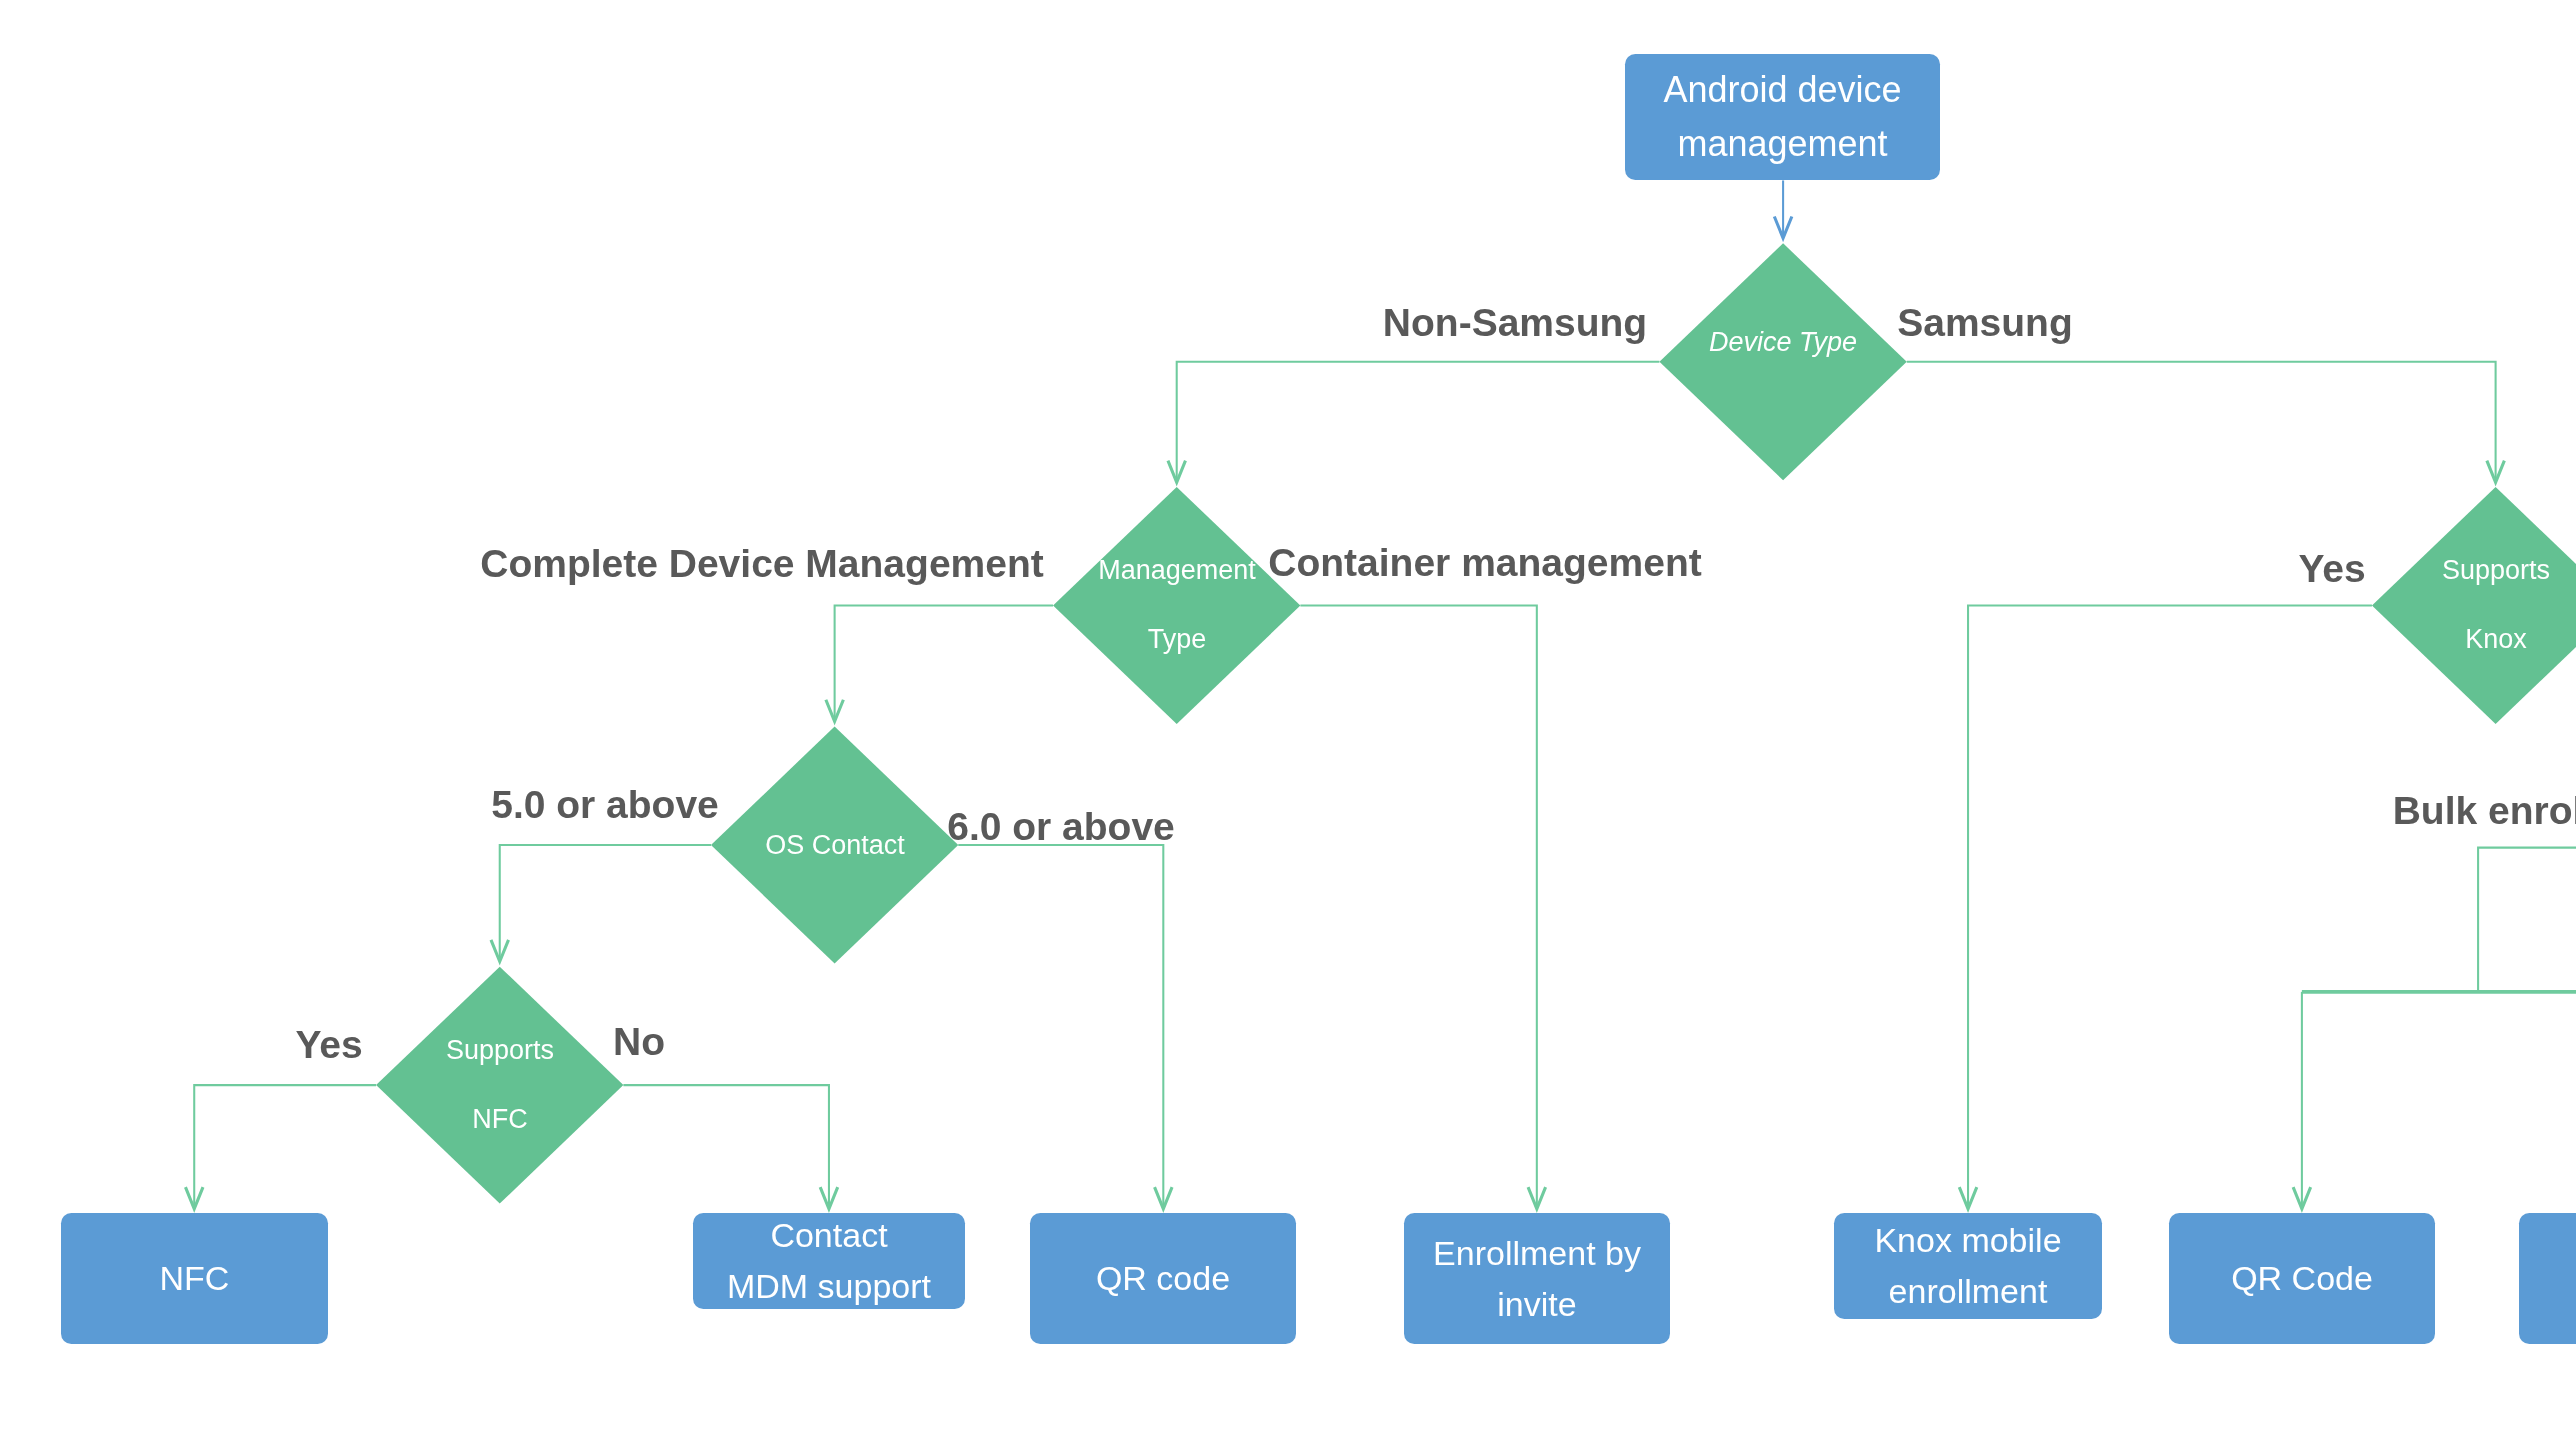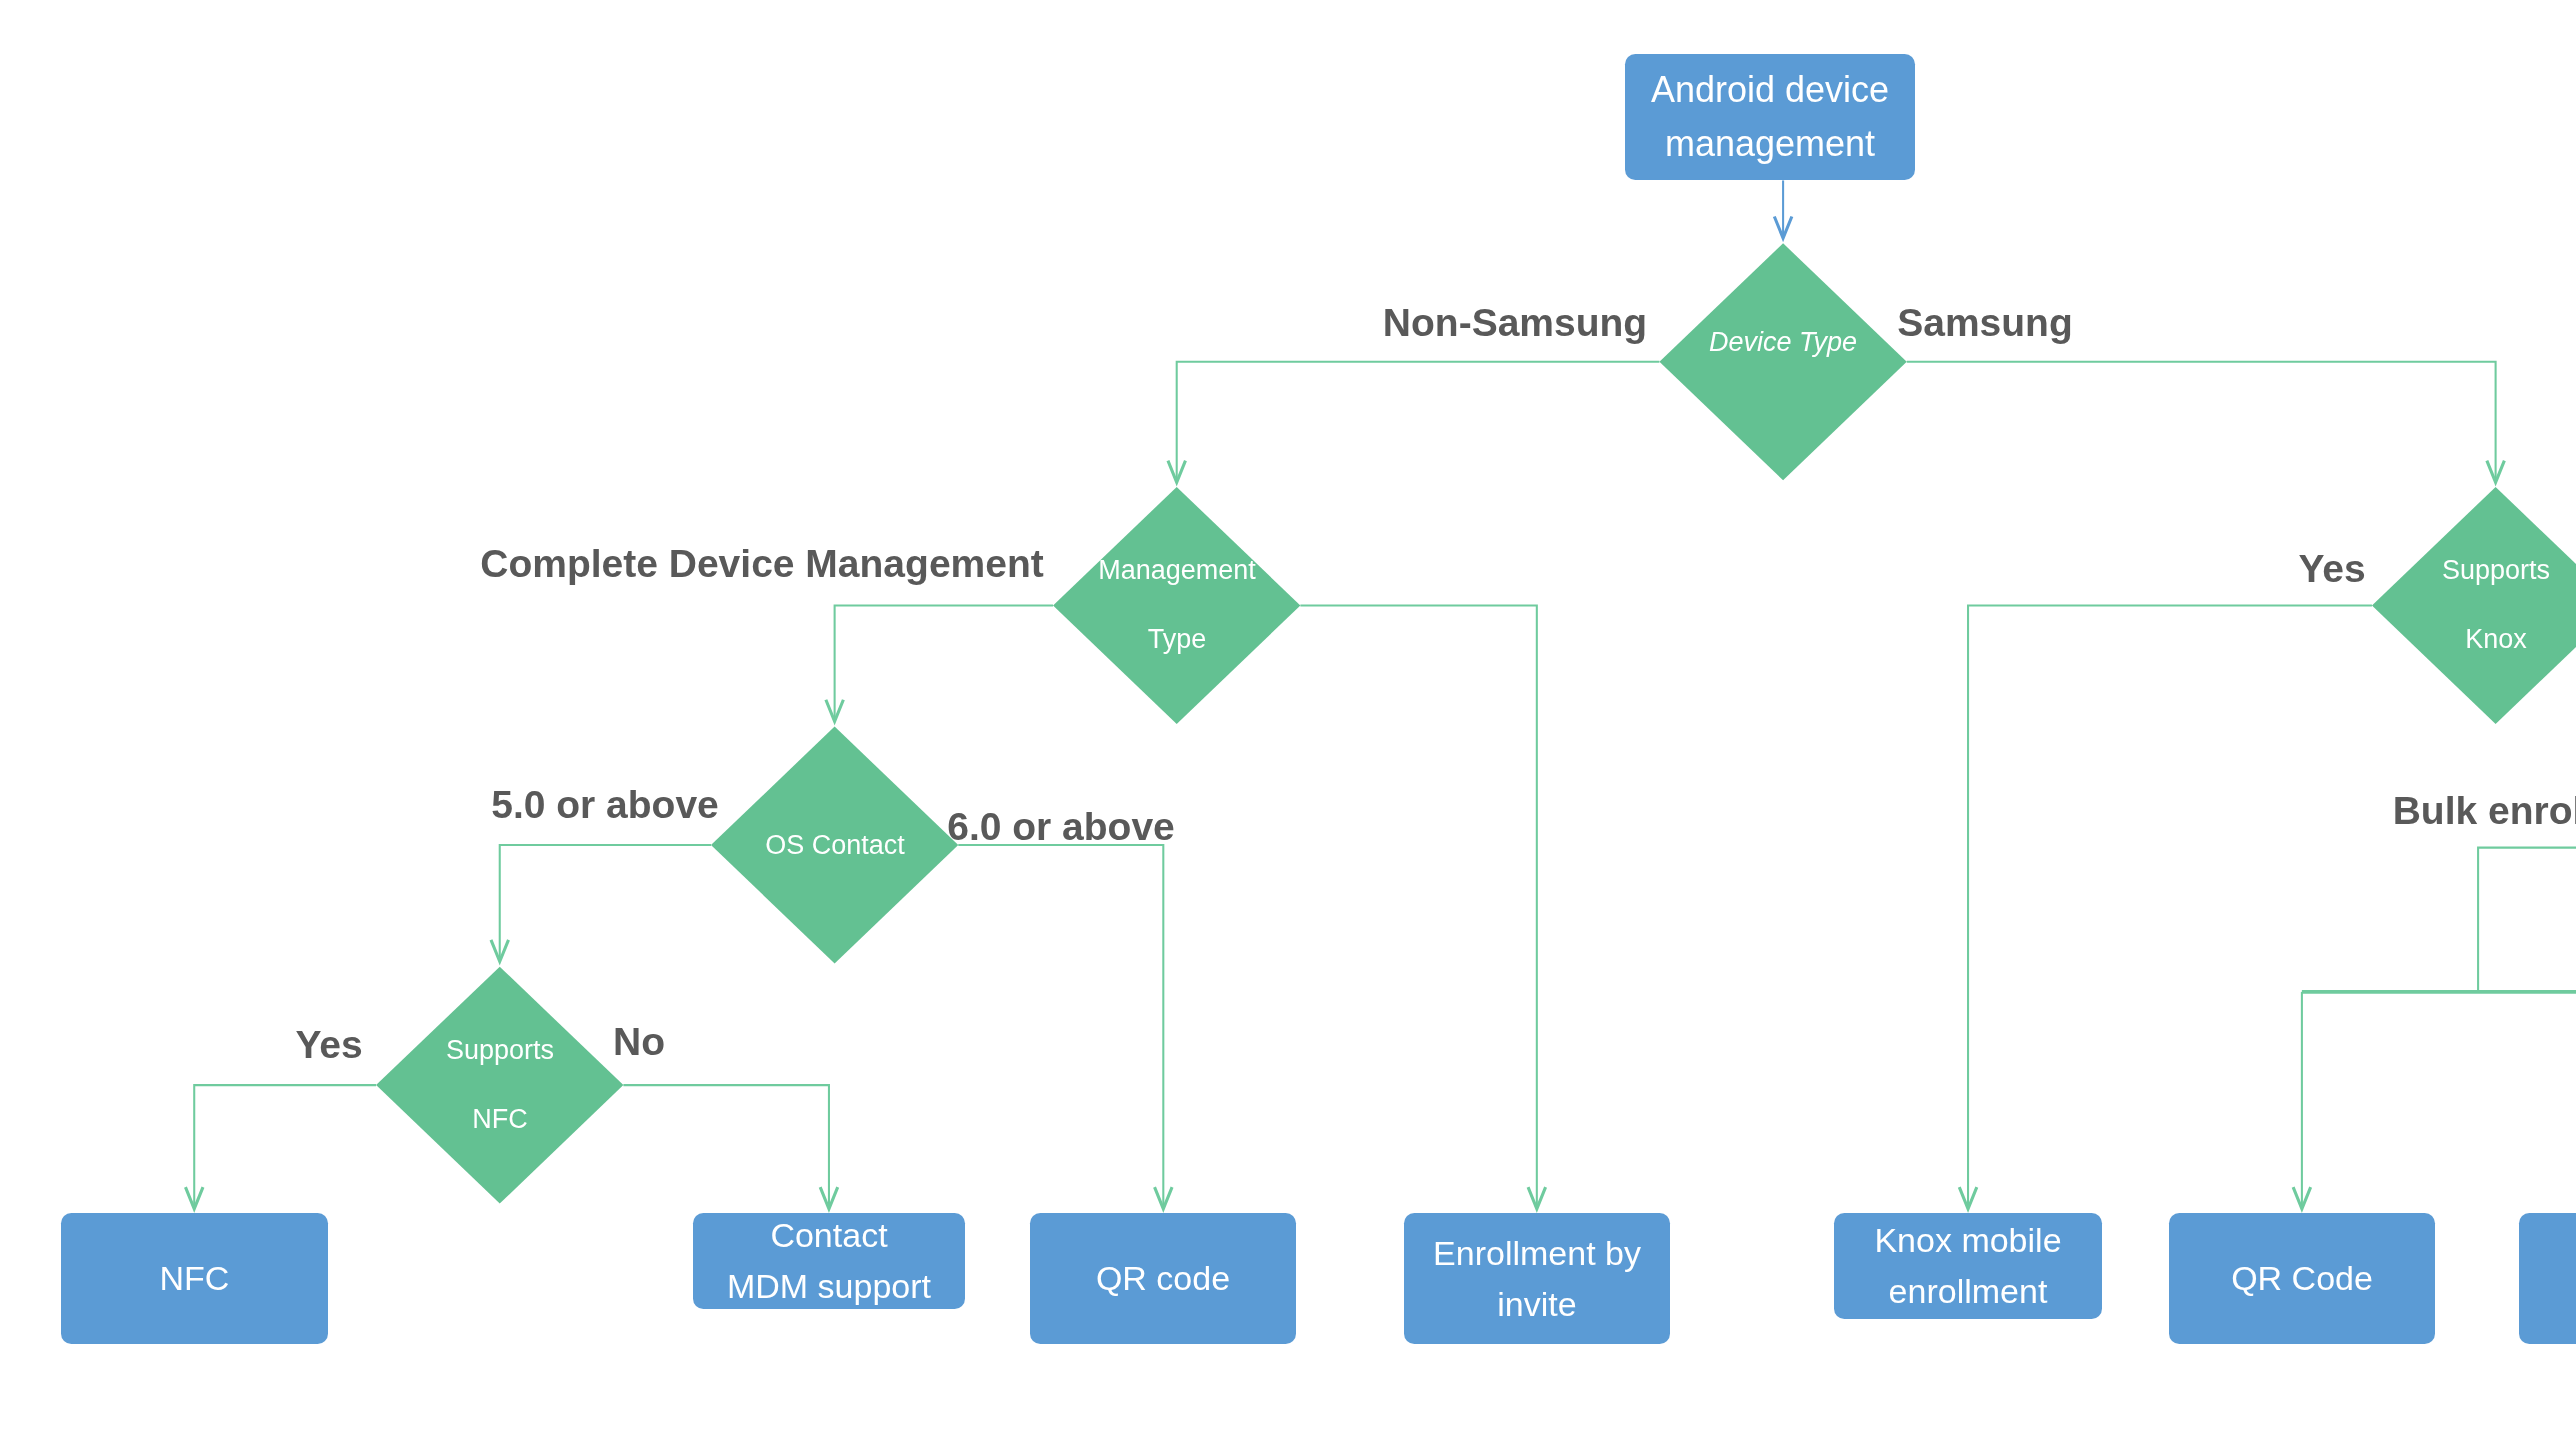--- a/index.html
+++ b/index.html
@@ -75,37 +75,38 @@
     <path class="edge" d="M6528 1925 V2324" marker-end="url(#arrowGreen)"></path>
 
     <polygon class="decision-shape" points="3461,472 3701,702 3461,932 3221,702"></polygon>
     <polygon class="decision-shape" points="2284,945 2524,1175 2284,1405 2044,1175"></polygon>
     <polygon class="decision-shape" points="1620,1410 1860,1640 1620,1870 1380,1640"></polygon>
     <polygon class="decision-shape" points="970,1876 1210,2106 970,2336 730,2106"></polygon>
     <polygon class="decision-shape" points="4844,945 5084,1175 4844,1405 4604,1175"></polygon>
     <polygon class="decision-shape" points="5474,1415 5714,1645 5474,1875 5234,1645"></polygon>
   </svg>
 
-  <div class="node-box" style="left:1625px;top:54px;width:290px;height:126px;">
+  <div class="node-box" style="left:1625px;top:54px;width:315px;height:126px;">
     <span class="box-label root">Android device
 management</span>
   </div>
 
   <div class="diamond-label" style="left:1783px;top:342px;width:216px;font-style:italic;">Device Type</div>
   <div class="diamond-label" style="left:1177px;top:605px;width:216px;">Management
 Type</div>
   <div class="diamond-label" style="left:835px;top:845px;width:216px;">OS Contact</div>
   <div class="diamond-label" style="left:500px;top:1085px;width:216px;">Supports
 NFC</div>
   <div class="diamond-label" style="left:2496px;top:605px;width:216px;">Supports
 Knox</div>
 
   <div class="branch-label" style="left:1515px;top:323px;">Non-Samsung</div>
   <div class="branch-label" style="left:1985px;top:323px;">Samsung</div>
   <div class="branch-label" style="left:762px;top:564px;">Complete Device Management</div>
+  <div class="branch-label" style="left:1485px;top:563px;">Container management</div>
   <div class="branch-label" style="left:605px;top:805px;">5.0 or above</div>
   <div class="branch-label" style="left:1061px;top:805px;margin-top:22px;">6.0 or above</div>
   <div class="branch-label" style="left:329px;top:1045px;">Yes</div>
   <div class="branch-label" style="left:639px;top:1042px;">No</div>
   <div class="branch-label" style="left:2332px;top:569px;">Yes</div>
 
   <div class="branch-label" style="left:2540px;top:811px;">Bulk enrollment</div>
 
   <div class="node-box" style="left:61px;top:1213px;width:267px;height:131px;">
     <span class="box-label">NFC</span>

